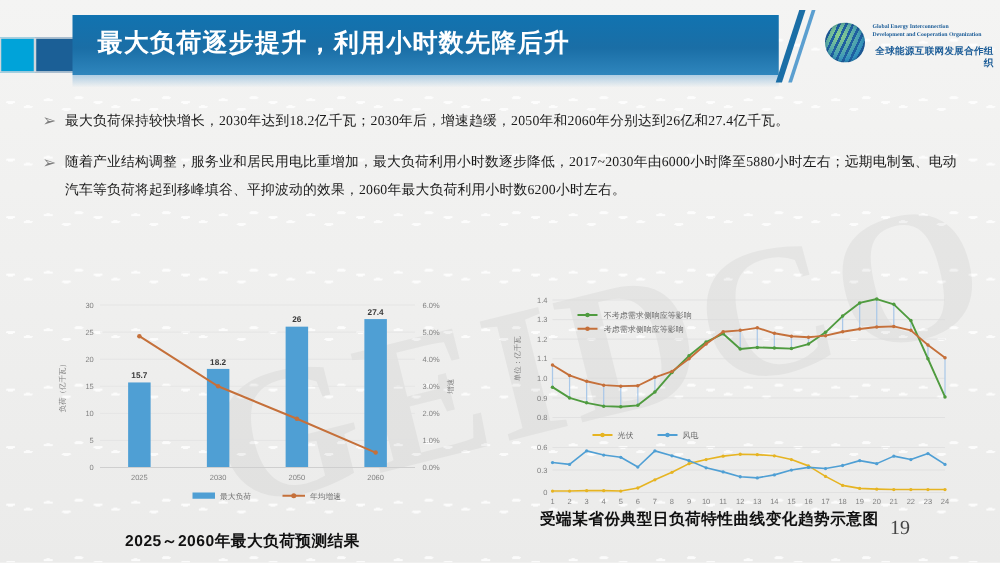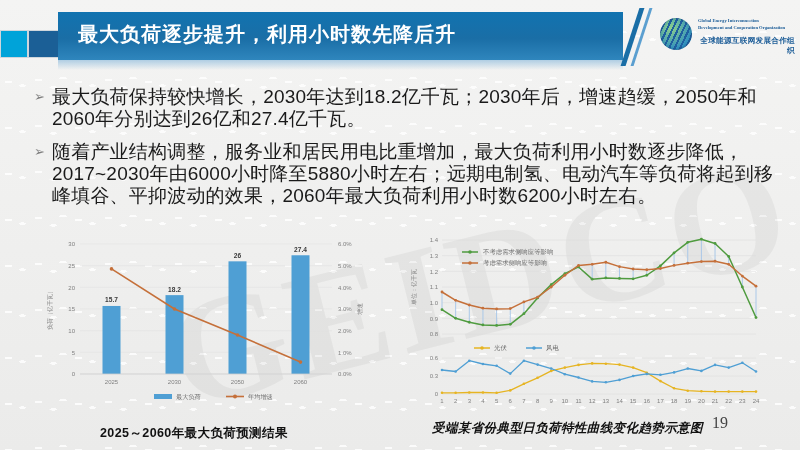--- a/index.html
+++ b/index.html
@@ -54,27 +54,27 @@
       repeating-linear-gradient(115deg,#1f5fa0 0 2px,transparent 2px 5px),
       radial-gradient(circle at 35% 32%,#8ed08a,#2f8fc0 70%,#1b5c97);
     box-shadow:inset 0 0 3px rgba(0,0,0,.3);}
   #logo-en{position:absolute;left:38px;top:3px;width:98px;font-size:4.6px;line-height:7px;
     color:#1b5c97;font-family:"Liberation Serif",serif;font-weight:bold;}
   #logo-cn{position:absolute;left:38px;top:22px;font-size:7.6px;color:#1b5c97;font-weight:bold;letter-spacing:.3px;text-align:right;}
   
   #bullets{position:absolute;left:34px;top:86px;width:740px;}
   .bullet{display:flex;margin-bottom:11px;}
   .bmark{color:#7d7d7d;font-size:13px;line-height:22px;width:18px;flex:0 0 18px;}
-  .btext{font-size:19px;line-height:22px;color:#1a1a1a;letter-spacing:.2px;}
+  .btext{font-size:11px;line-height:22px;color:#1a1a1a;letter-spacing:.2px;font-family:Liberation Serif, serif;}
   
   #chart-left{position:absolute;left:36px;top:232px;width:340px;height:185px;}
   #chart-right{position:absolute;left:404px;top:230px;width:390px;height:185px;}
   .cap{position:absolute;font-size:12.5px;font-weight:bold;color:#111;letter-spacing:.4px;}
   #cap-left{left:100px;top:425px;}
-  #cap-right{left:432px;top:420px;font-style:italic;}
+  #cap-right{left:432px;top:407px;}
   #pageno{position:absolute;left:712px;top:414px;font-size:16px;color:#444;
     font-family:"Liberation Serif",serif;}
   svg{display:block;}
   .ax{font-size:6px;fill:#808080;font-family:"Liberation Sans",sans-serif;}
   .axl{font-size:6px;fill:#808080;font-family:"Liberation Sans",sans-serif;}
   .dl{font-size:6.6px;fill:#3a3a3a;font-family:"Liberation Sans",sans-serif;font-weight:bold;}
   .lg{font-size:6.2px;fill:#707070;font-family:"Liberation Sans",sans-serif;}
   .lg2{font-size:6.4px;fill:#6b6b6b;font-family:"Liberation Sans",sans-serif;}
 </style>
 </head>

